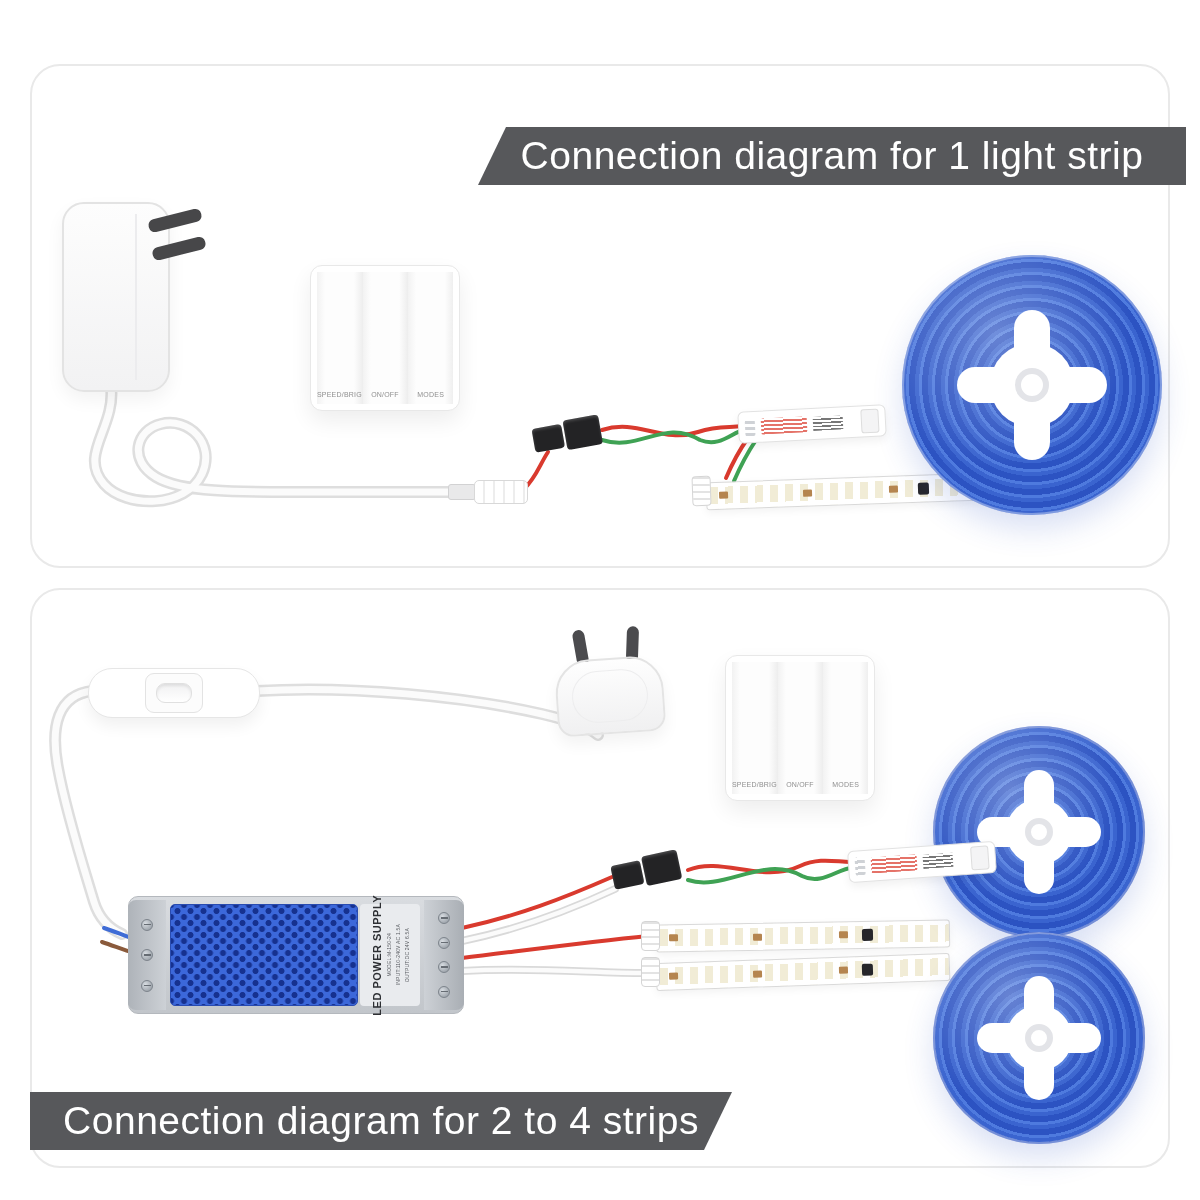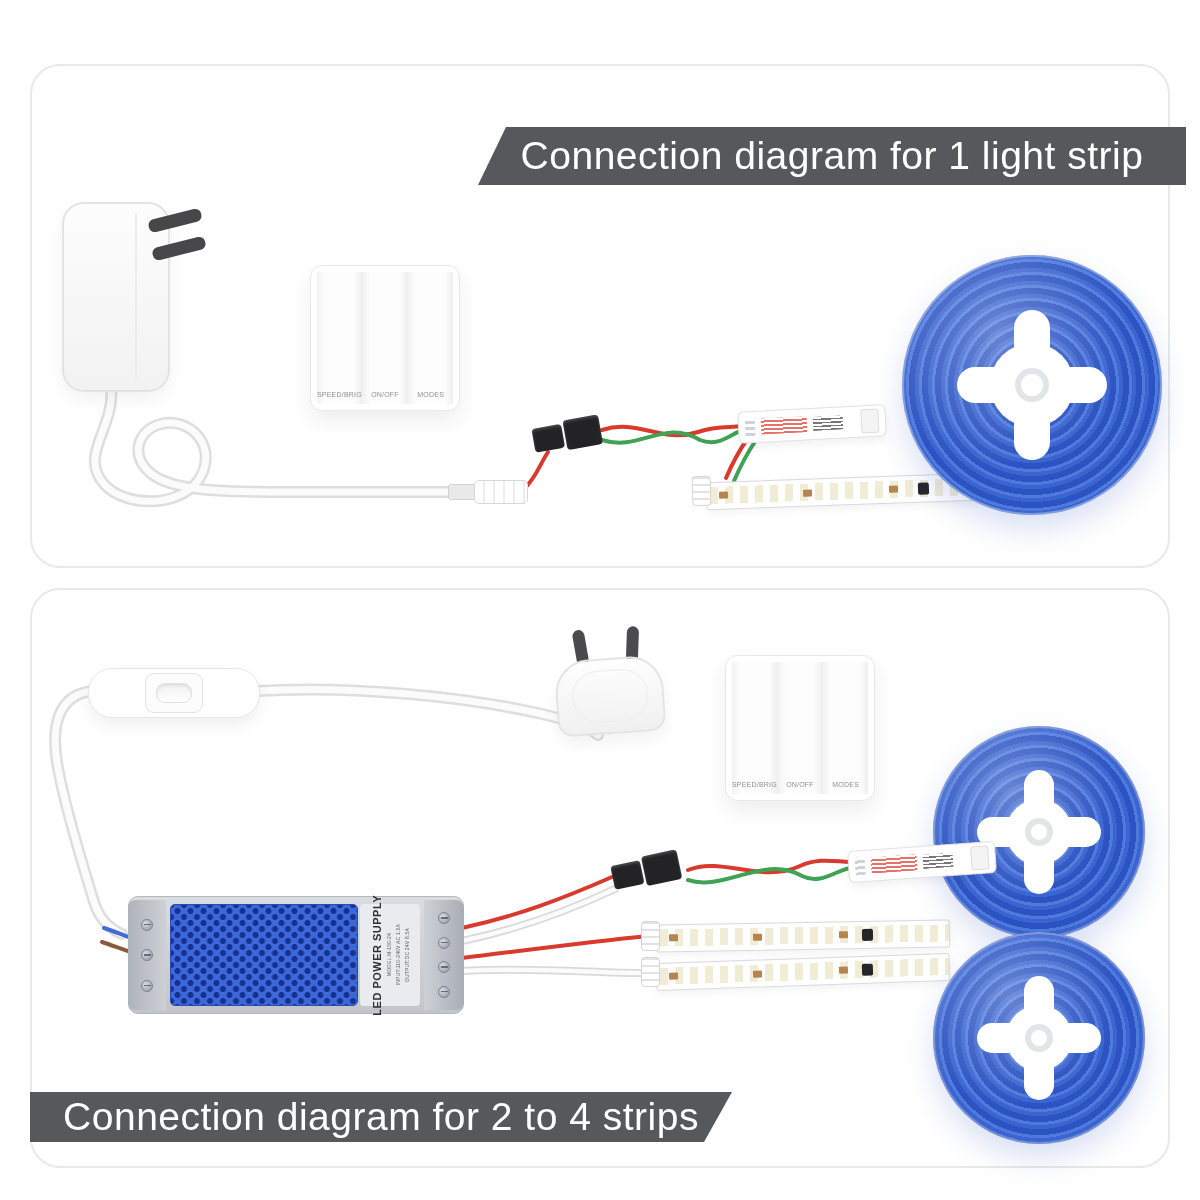--- a/index.html
+++ b/index.html
@@ -8,21 +8,21 @@
 
   
   .panel{position:absolute;background:#fff;border:2px solid #e9e9e9;border-radius:30px;z-index:1;}
   .p1{left:30px;top:64px;width:1136px;height:500px;}
   .p2{left:30px;top:588px;width:1136px;height:576px;}
 
   
   .banner{position:absolute;z-index:6;background:#57585b;color:#fff;display:flex;align-items:center;
           justify-content:center;font-size:39px;font-weight:500;letter-spacing:.5px;white-space:nowrap;}
   .banner1{left:478px;top:127px;width:708px;height:58px;clip-path:polygon(28px 0,100% 0,100% 100%,0 100%);}
-  .banner2{left:30px;top:1092px;width:702px;height:50px;clip-path:polygon(0 0,100% 0,calc(100% - 28px) 100%,0 100%);}
+  .banner2{left:30px;top:1092px;width:702px;height:58px;clip-path:polygon(0 0,100% 0,calc(100% - 28px) 100%,0 100%);}
 
   
   .wires{position:absolute;left:0;top:0;z-index:2;}
   .cord-casing{fill:none;stroke:#dedede;stroke-width:12;stroke-linecap:round;}
   .cord-core{fill:none;stroke:#fbfbfb;stroke-width:7;stroke-linecap:round;}
   .wire-red{fill:none;stroke:#d93a2e;stroke-width:4;stroke-linecap:round;}
   .wire-green{fill:none;stroke:#3fa254;stroke-width:4;stroke-linecap:round;}
   .wire-white-casing{fill:none;stroke:#d9d9d9;stroke-width:8;stroke-linecap:round;}
   .wire-white-core{fill:none;stroke:#fbfbfb;stroke-width:4.5;stroke-linecap:round;}
   .wire-blue{fill:none;stroke:#3f6cd6;stroke-width:4;stroke-linecap:round;}

